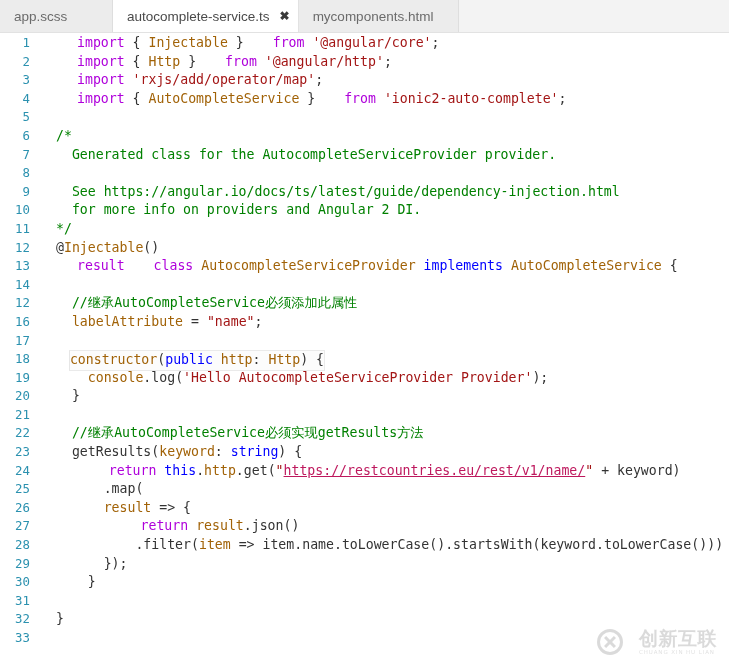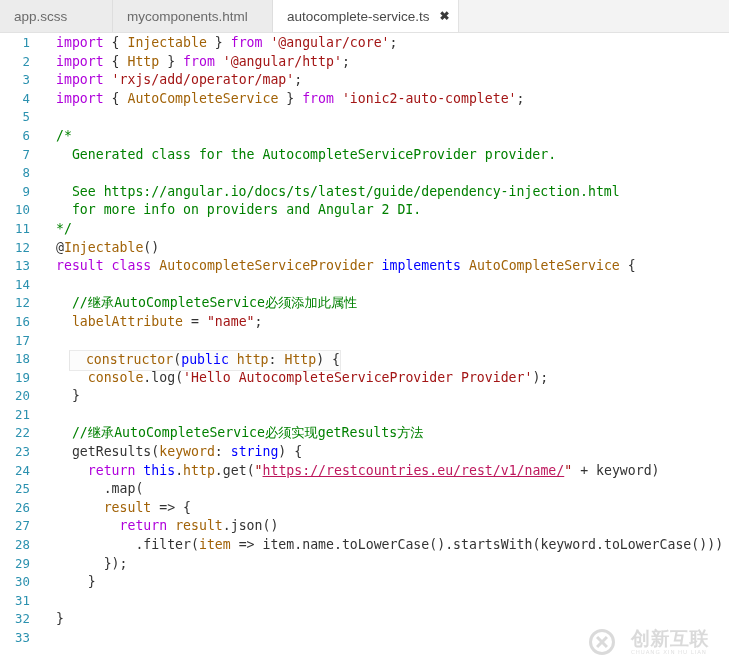--- a/index.html
+++ b/index.html
@@ -90,40 +90,40 @@
     box-sizing: border-box;
     overflow: hidden;
   }
 
   
   .code-line.highlight .code-text > .hl-box {
     display: inline-block;
     border: 1px solid #eaeaea;
     border-left-color: #e6e6e6;
     margin-left: -3px;
-    padding-left: 16px;
+    padding-left: 0;
     background: #fcfcfc;
   }
 
   
-  .kw   { color: #af00db; }            
+  .kw   { color: #af00db; margin-left: 21px; }            
   .kw2  { color: #0000ff; }            
   .type { color: #a16207; }            
   .str  { color: #a31515; }            
   .cmt  { color: #008000; }            
   .cmt-link { color: #008000; cursor: pointer; }
   .str-link { color: #be185d; text-decoration: underline; cursor: pointer; }
   .plain{ color: #333333; }
   .punc { color: #333333; }
   .deco { color: #333333; }
 
   
   .watermark {
     position: absolute;
-    right: 20px;
+    right: 12px;
     bottom: 8px;
     display: flex;
     align-items: flex-start;
     gap: 16px;
     opacity: 0.55;
     user-select: none;
     pointer-events: none;
   }
   .wm-mark {
     width: 26px;
@@ -164,26 +164,26 @@
     margin-top: 2px;
   }
 </style>
 </head>
 <body>
 
 <div class="tabbar">
   <div class="tab inactive-1">
     <span class="tab-label">app.scss</span>
   </div>
-  <div class="tab inactive-2">
-    <span class="tab-label">mycomponents.html</span>
-  </div>
   <div class="tab active">
     <span class="tab-label">autocomplete-service.ts</span>
     <span class="tab-close">✖</span>
+  </div>
+  <div class="tab inactive-2">
+    <span class="tab-label">mycomponents.html</span>
   </div>
   <div class="tabbar-filler"></div>
 </div>
 
 <div class="editor">
 
   <div class="code-line">
     <span class="gutter">1</span>
     <span class="code-text"><span class="kw">import</span><span class="punc"> { </span><span class="type">Injectable</span><span class="punc"> } </span><span class="kw">from</span><span class="plain"> </span><span class="str">'@angular/core'</span><span class="punc">;</span></span>
   </div>

